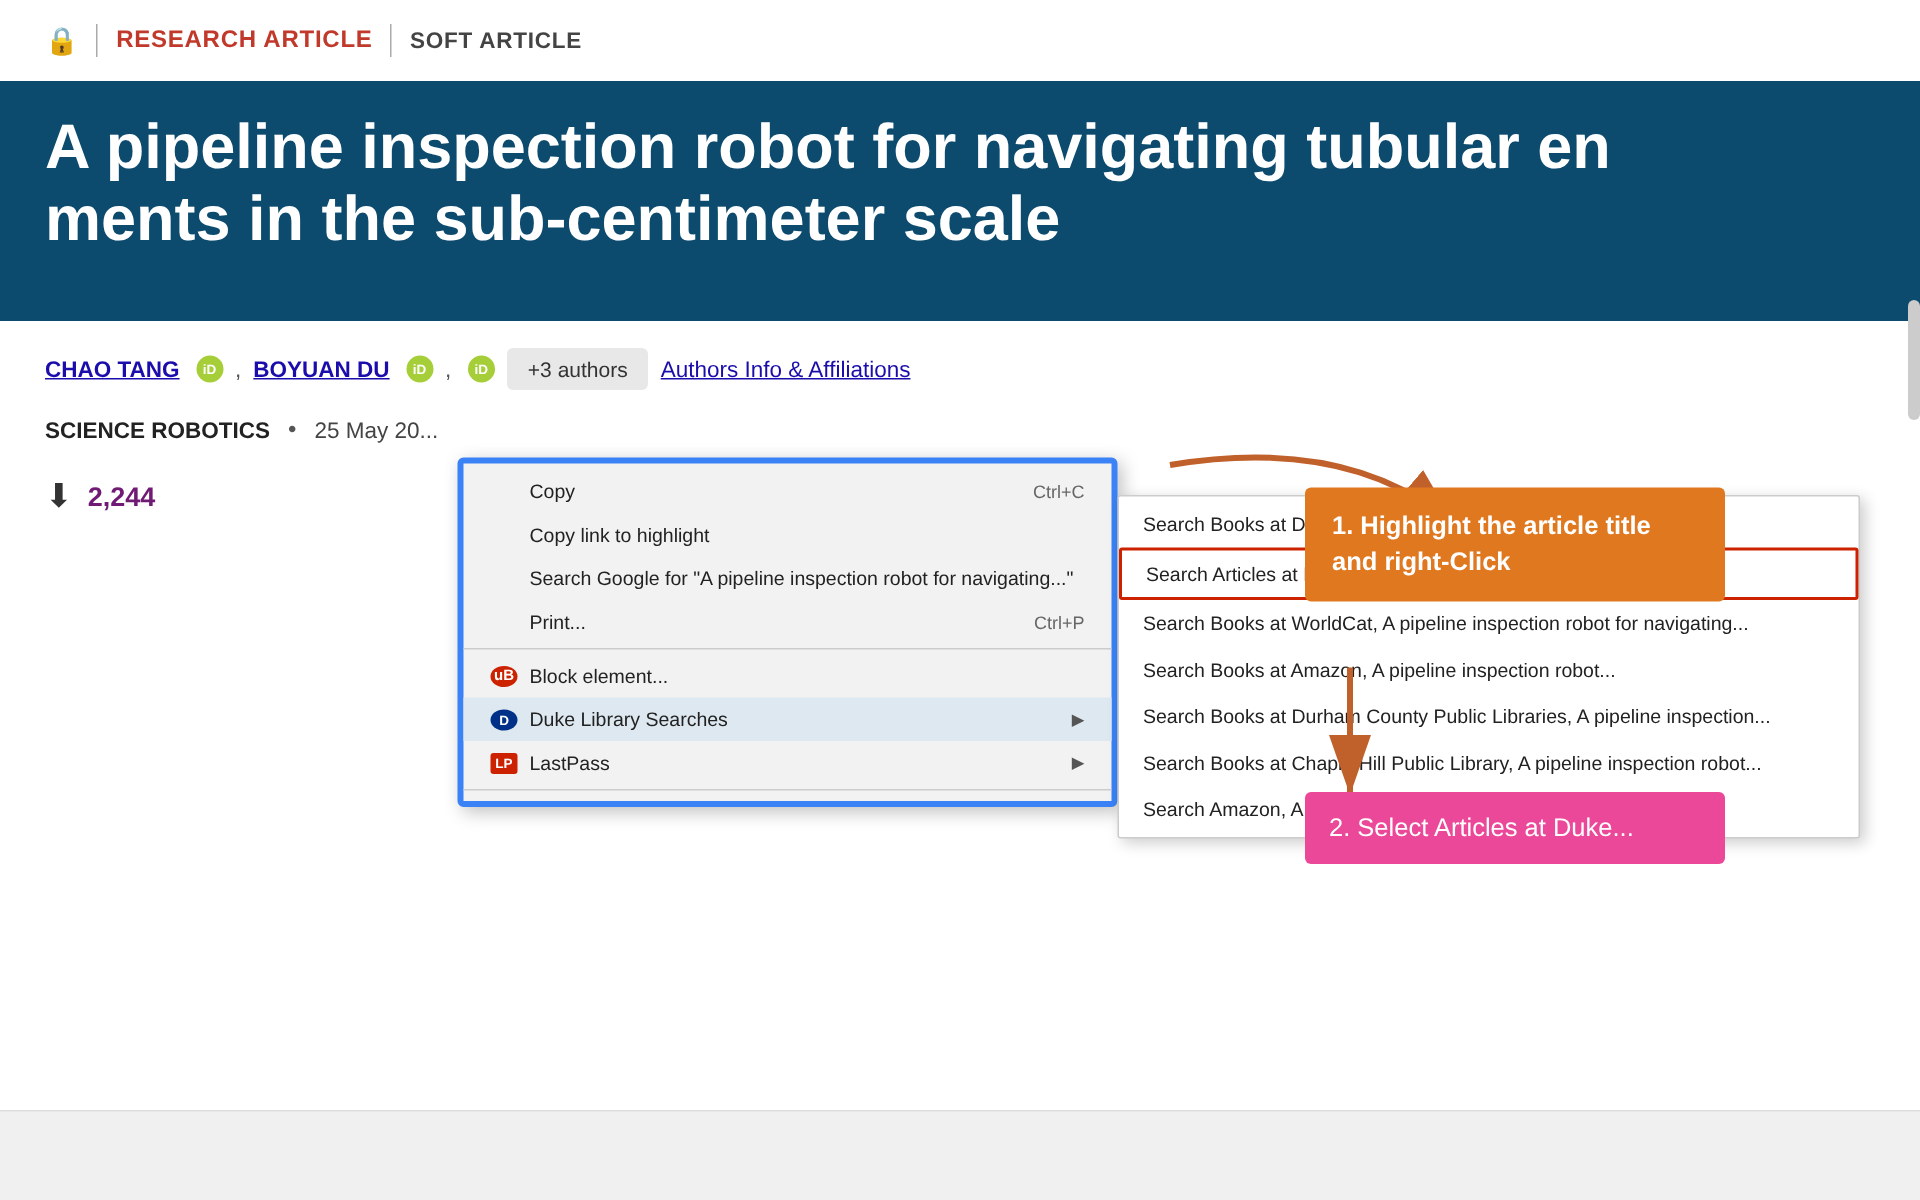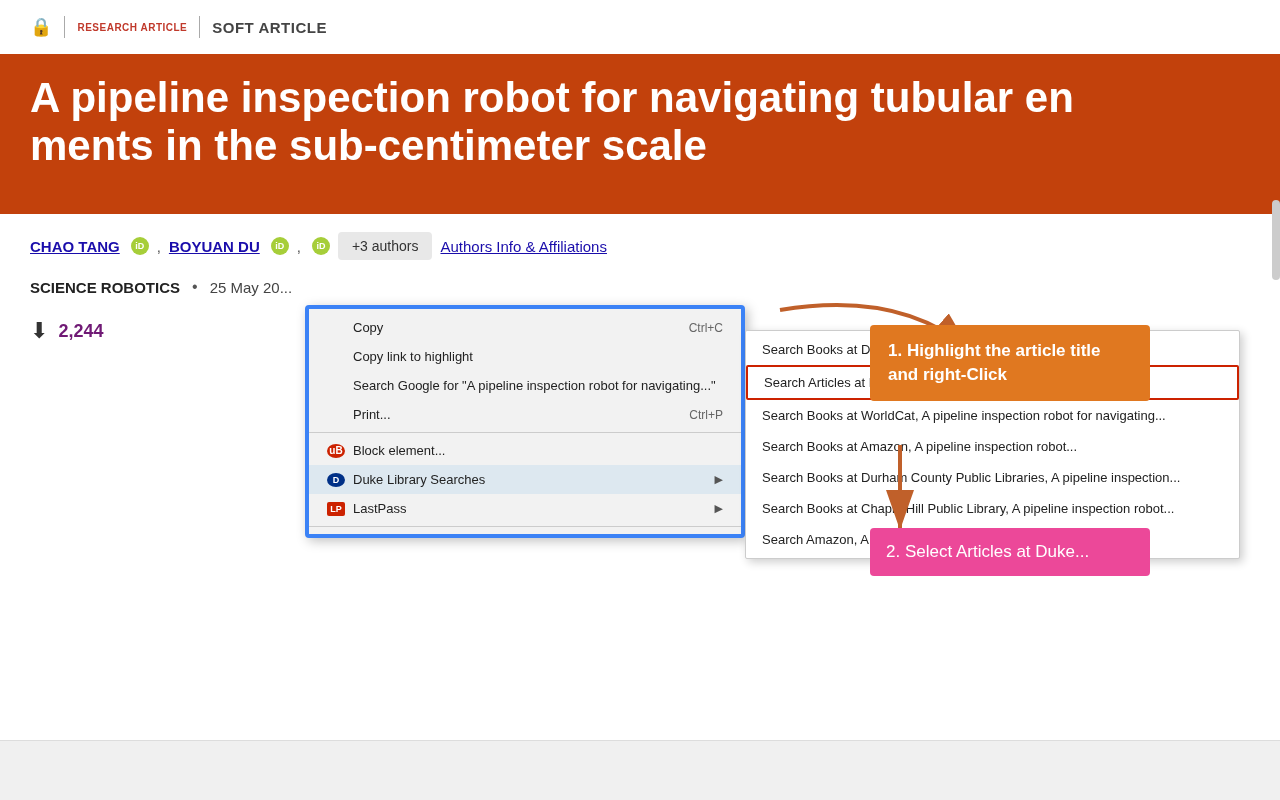--- a/index.html
+++ b/index.html
@@ -24,33 +24,33 @@
       color: #555;
     }
     .divider-v {
       width: 1px;
       height: 22px;
       background: #aaa;
     }
     .research-article-label {
       color: #c0392b;
       font-weight: bold;
-      font-size: 10px;
+      font-size: 16px;
       letter-spacing: 0.5px;
     }
     .soft-robots-label {
       color: #444;
       font-size: 15px;
       font-weight: bold;
       letter-spacing: 0.5px;
     }
 
     
     .title-banner {
-      background: #c2410c;
+      background: #0c4a6e;
       padding: 20px 30px 24px;
       color: white;
       font-size: 42px;
       font-weight: bold;
       line-height: 1.15;
       overflow: hidden;
       height: 160px;
     }
 
     

